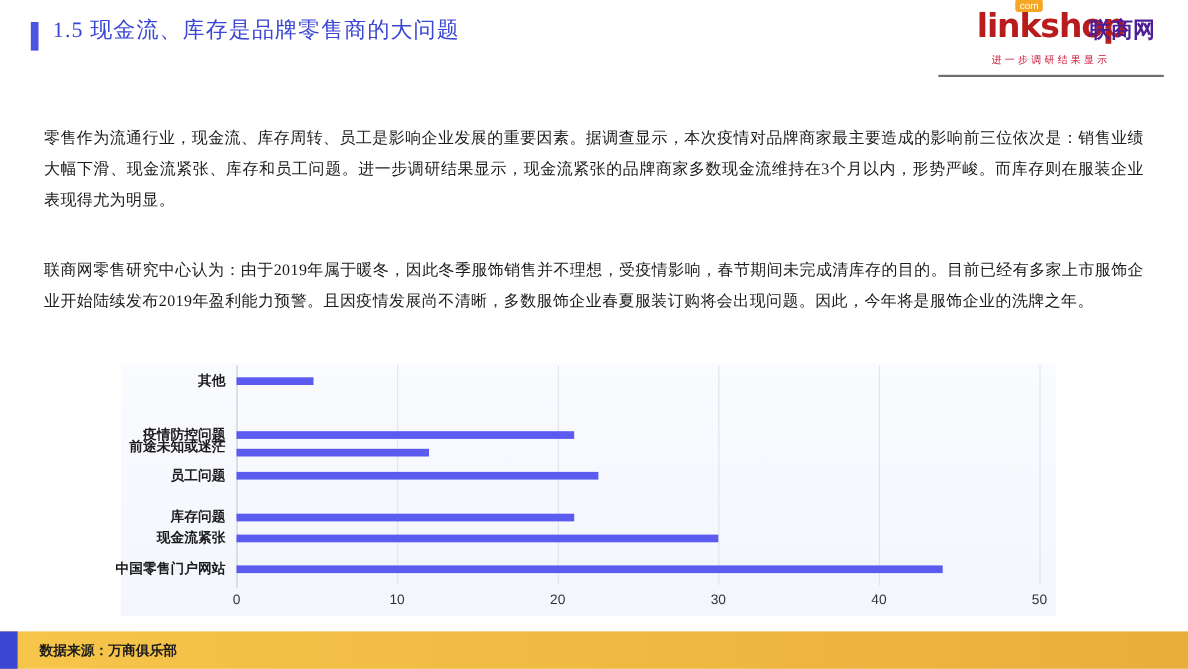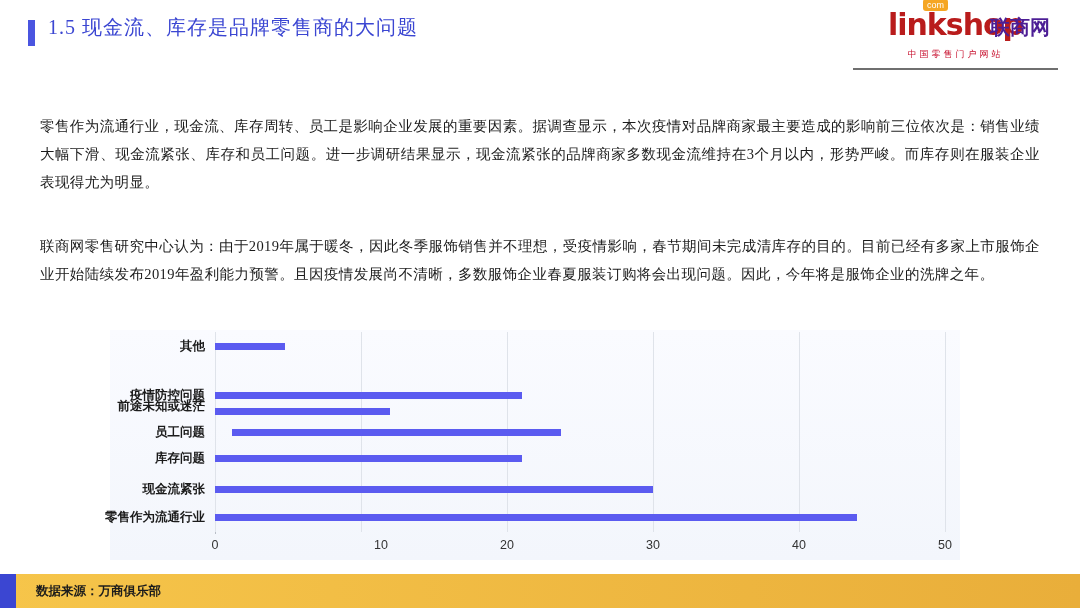--- a/index.html
+++ b/index.html
@@ -206,56 +206,56 @@
 <body>
 
 <div class="slide-header">
   <div class="title-bar-mark"></div>
   <div class="slide-title">1.5 现金流、库存是品牌零售商的大问题</div>
 
   <div class="logo-block">
     <div class="logo-wordmark">linkshop</div>
     <div class="logo-com">com</div>
     <div class="logo-cn">联商网</div>
-    <div class="logo-sub">中国零售门户网站</div>
+    <div class="logo-sub">进一步调研结果显示</div>
   </div>
   <div class="header-rule"></div>
 </div>
 
 <div class="para para-1">零售作为流通行业，现金流、库存周转、员工是影响企业发展的重要因素。据调查显示，本次疫情对品牌商家最主要造成的影响前三位依次是：销售业绩大幅下滑、现金流紧张、库存和员工问题。进一步调研结果显示，现金流紧张的品牌商家多数现金流维持在3个月以内，形势严峻。而库存则在服装企业表现得尤为明显。</div>
 <div class="para para-2">联商网零售研究中心认为：由于2019年属于暖冬，因此冬季服饰销售并不理想，受疫情影响，春节期间未完成清库存的目的。目前已经有多家上市服饰企业开始陆续发布2019年盈利能力预警。且因疫情发展尚不清晰，多数服饰企业春夏服装订购将会出现问题。因此，今年将是服饰企业的洗牌之年。</div>
 
 <div class="chart-panel"></div>
 <div class="axis-line"></div>
 <div class="plot-area" id="plot-area">
     <div class="gridline" style="left: 0px;"></div>
     <div class="x-tick" style="left: 0px;">0</div>
     <div class="gridline" style="left: 146px;"></div>
-    <div class="x-tick" style="left: 146px; margin-left: 20px;">10</div>
+    <div class="x-tick" style="left: 146px;">10</div>
     <div class="gridline" style="left: 292px;"></div>
     <div class="x-tick" style="left: 292px;">20</div>
     <div class="gridline" style="left: 438px;"></div>
     <div class="x-tick" style="left: 438px;">30</div>
     <div class="gridline" style="left: 584px;"></div>
     <div class="x-tick" style="left: 584px;">40</div>
     <div class="gridline" style="left: 730px;"></div>
     <div class="x-tick" style="left: 730px;">50</div>
     <div class="bar-row" style="top: 173.714px; width: 730px;">
-      <div class="cat-label">零售作为流通行业</div>
+      <div class="cat-label">中国零售门户网站</div>
       <div class="bar" style="width: 642.4px; background: rgb(91, 91, 240);"></div>
     </div>
     <div class="bar-row" style="top: 145.143px; width: 730px;">
       <div class="cat-label">现金流紧张</div>
       <div class="bar" style="width: 438px; background: rgb(91, 91, 240);"></div>
     </div>
-    <div class="bar-row" style="top: 114px; width: 730px;">
+    <div class="bar-row" style="top: 126px; width: 730px;">
       <div class="cat-label">库存问题</div>
       <div class="bar" style="width: 306.6px; background: rgb(91, 91, 240);"></div>
     </div>
-    <div class="bar-row" style="top: 88px; width: 730px; padding-left: 17px;">
+    <div class="bar-row" style="top: 88px; width: 730px;">
       <div class="cat-label">员工问题</div>
       <div class="bar" style="width: 328.5px; background: rgb(91, 91, 240);"></div>
     </div>
     <div class="bar-row" style="top: 59.4286px; width: 730px; align-items: flex-end;">
       <div class="cat-label">前途未知或迷茫</div>
       <div class="bar" style="width: 175.2px; background: rgb(91, 91, 240);"></div>
     </div>
     <div class="bar-row" style="top: 30.8571px; width: 730px; margin-top: 21px;">
       <div class="cat-label">疫情防控问题</div>
       <div class="bar" style="width: 306.6px; background: rgb(91, 91, 240);"></div>

